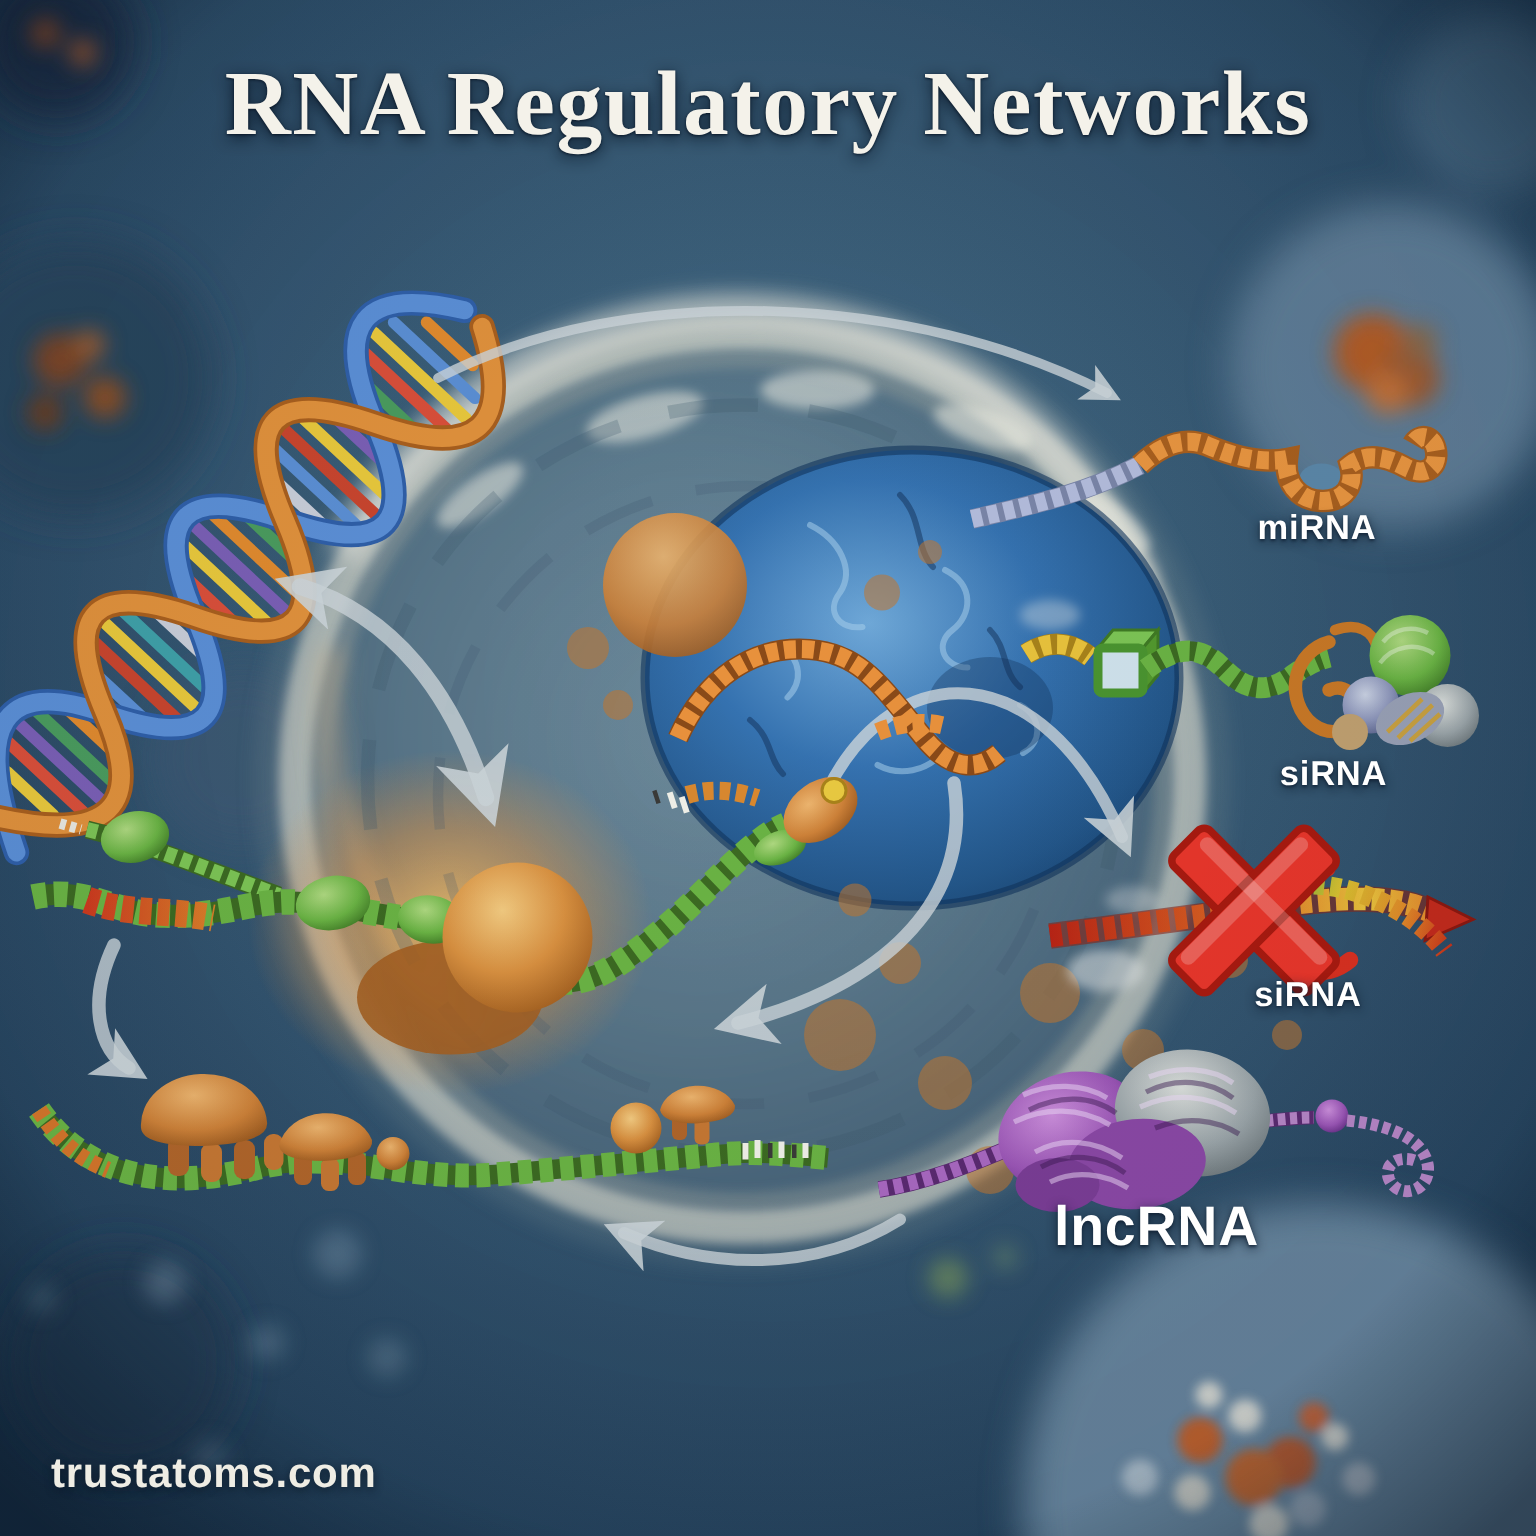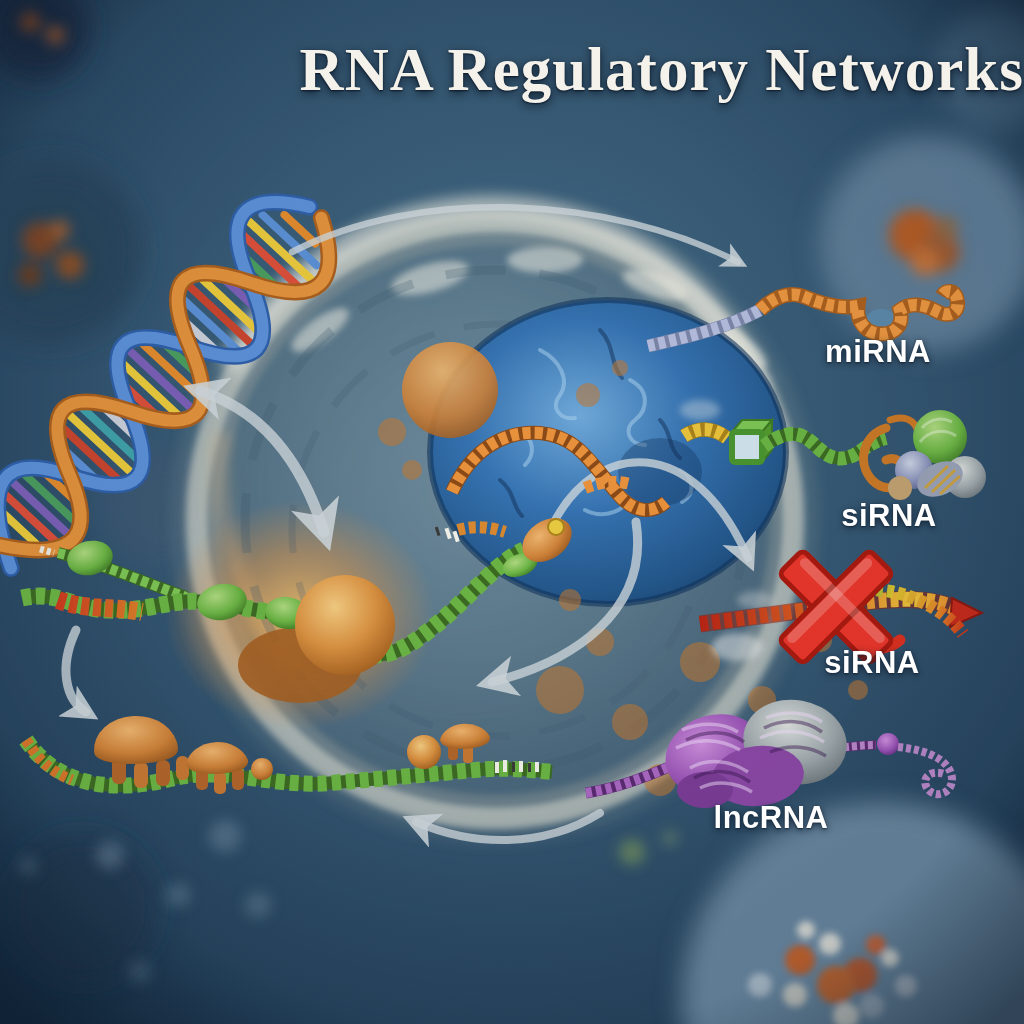--- a/index.html
+++ b/index.html
@@ -1,26 +1,26 @@
 <!DOCTYPE html>
 <html><head>
 <meta charset="utf-8">
 <style>
   html,body{margin:0;padding:0;background:#14283c;}
   .stage{position:relative;width:1024px;height:1024px;overflow:hidden;
          font-family:"Liberation Sans",sans-serif;}
   .stage svg{position:absolute;left:0;top:0;}
-  .title{position:absolute;left:0;top:34px;width:100%;text-align:right;
+  .title{position:absolute;left:0;top:34px;width:100%;text-align:center;
          font-family:"Liberation Serif",serif;font-weight:700;font-size:61px;
          line-height:1.17;color:#f4f2ea;letter-spacing:1px;
          text-shadow:0 3px 10px rgba(8,20,35,.8),0 1px 2px rgba(8,20,35,.9);}
   .mol-label{position:absolute;transform:translate(-50%,-50%);
-         font-weight:700;font-size:31px;color:#ffffff;letter-spacing:.5px;
+         font-weight:700;font-size:23px;color:#ffffff;letter-spacing:.5px;
          text-shadow:0 2px 7px rgba(15,30,48,.85),0 1px 2px rgba(15,30,48,.7);}
-  .mol-label.lnc{font-size:31px;}
+  .mol-label.lnc{font-size:37px;}
   .watermark{position:absolute;left:34px;top:966px;font-weight:700;font-size:28px;
          color:#efede4;letter-spacing:.5px;text-shadow:0 2px 6px rgba(10,22,36,.8);}
 </style>
 </head>
 <body>
 
 <div class="stage">
 
 <svg width="1024" height="1024" viewBox="0 0 1024 1024">
   <defs>
@@ -419,13 +419,14 @@
 
   <div class="title">
     <span>RNA Regulatory Networks</span><br>
   </div>
 
   <div class="mol-label" style="left:878px;top:352px;">miRNA</div>
   <div class="mol-label" style="left:889px;top:516px;">siRNA</div>
   <div class="mol-label" style="left:872px;top:663px;">siRNA</div>
   <div class="mol-label lnc" style="left:771px;top:818px;">lncRNA</div>
 
+  <div class="watermark">trustatoms.com</div>
 </div>
 
 </body></html>

